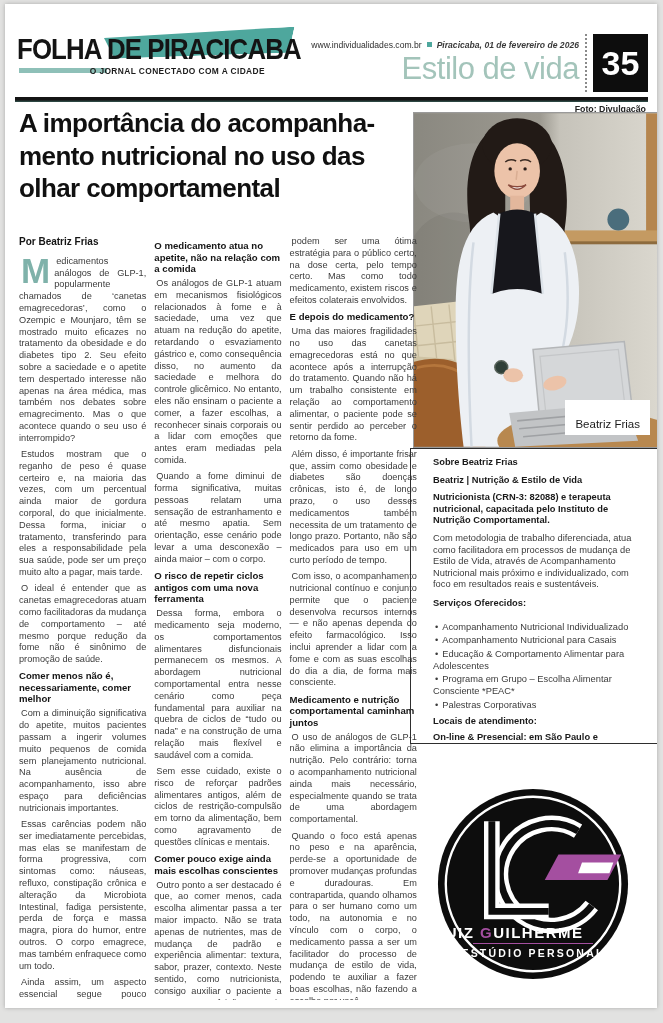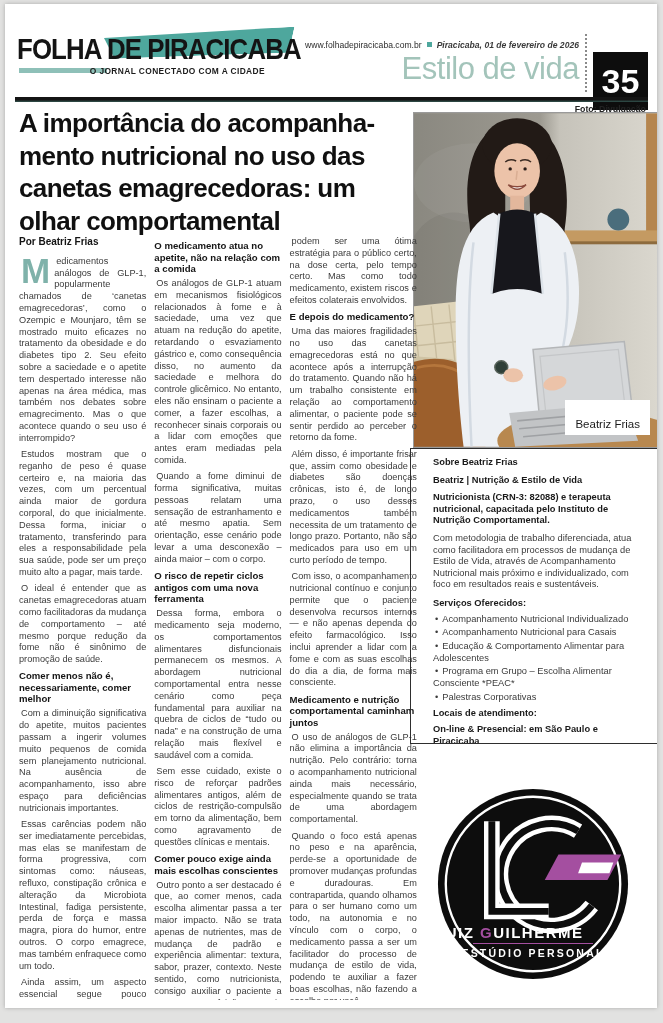--- a/index.html
+++ b/index.html
@@ -38,21 +38,21 @@
     white-space: nowrap;
   }
   .hdr-sq { display: inline-block; width: 5px; height: 5px; background: #4ea79d; margin: 0 5px 1px 5px; }
   .hdr-date { font-style: italic; font-weight: 700; color: #3a3a3a; }
   .section-title {
     position: absolute; right: 78px; top: 47px; font-size: 31px; color: #a3c4ba;
     letter-spacing: -.5px; white-space: nowrap;
   }
   .dotted-sep { position: absolute; right: 70px; top: 30px; height: 58px; border-left: 2px dotted #8a8a8a; }
   .page-box {
-    position: absolute; right: 9px; top: 48px; width: 55px; height: 58px; background: #0d0d0d;
+    position: absolute; right: 9px; top: 30px; width: 55px; height: 58px; background: #0d0d0d;
     display: flex; align-items: center; justify-content: center;
   }
   .page-box span { color: #fff; font-size: 34px; font-weight: 700; }
   .hdr-rule {
     position: absolute; left: 10px; right: 9px; top: 93px; height: 5px;
     background: linear-gradient(#141414 55%, #33544f);
   }
   .photo-credit { position: absolute; right: 11px; top: 100px; font-size: 8.8px; font-weight: 700; color: #222; }
 
   
@@ -88,21 +88,21 @@
   .about {
     position: absolute; left: 405px; top: 444px; width: 248px; height: 296px;
     border: 1px solid #2e2e2e; padding: 8px 22px 6px; font-size: 9.3px;
     line-height: 11.6px; color: #3b3b3b; overflow: hidden;
   }
   .about .b { font-weight: 700; color: #1a1a1a; }
   .about-title { margin-bottom: 6px; }
   .about-sub { margin-bottom: 6px; }
   .about-cred { margin-bottom: 6px; }
   .about-desc { margin-bottom: 7px; }
-  .svc-title { margin-bottom: 4px; }
+  .svc-title { margin-bottom: 12px; }
   .svc-list { list-style: none; margin-bottom: 5px; }
   .svc-list li { margin-bottom: 2.2px; }
   .svc-list .blt { margin: 0 4px 0 2px; }
   .loc-title { margin-bottom: 4px; }
   .loc-line { margin-bottom: 8px; }
   .link-line { margin-bottom: 13px; white-space: nowrap; }
   .tap-icon { display: inline-block; vertical-align: -3px; margin-left: 3px; }
 
   
   .ad-logo { position: absolute; left: 430px; top: 782px; width: 196px; height: 200px; }
@@ -124,35 +124,34 @@
 <div class="page">
 
   <header>
     <div class="masthead">
       <div class="mast-swoosh"></div>
       <div class="mast-title">FOLHA DE PIRACICABA</div>
       <div class="mast-bar"></div>
       <div class="mast-tagline">O JORNAL CONECTADO COM A CIDADE</div>
     </div>
     <div class="hdr-meta">
-      <span>www.folhadepiracicaba.com.br</span><span class="hdr-sq"></span><span class="hdr-date">Piracicaba, 01 de fevereiro de 2026</span>
+      <span>www.individualidades.com.br</span><span class="hdr-sq"></span><span class="hdr-date">Piracicaba, 01 de fevereiro de 2026</span>
     </div>
     <div class="section-title">Estilo de vida</div>
     <div class="dotted-sep"></div>
     <div class="page-box">
       <span>35</span>
     </div>
   </header>
   <div class="hdr-rule"></div>
 
   <div class="photo-credit">Foto: Divulgação</div>
   <h1 class="headline">
     <div>A importância do acompanha-</div>
     <div>mento nutricional no uso das</div>
-    <div>canetas emagrecedoras: um</div>
     <div>olhar comportamental</div>
   </h1>
 
   <figure class="photo">
     <svg viewBox="0 0 245 336">
       <defs>
         <linearGradient id="wall" x1="0" y1="0" x2="1" y2="0">
           <stop offset="0" stop-color="#8a8880"></stop>
             <stop offset=".52" stop-color="#9d9a91"></stop>
           <stop offset=".60" stop-color="#c6c3ba"></stop>

